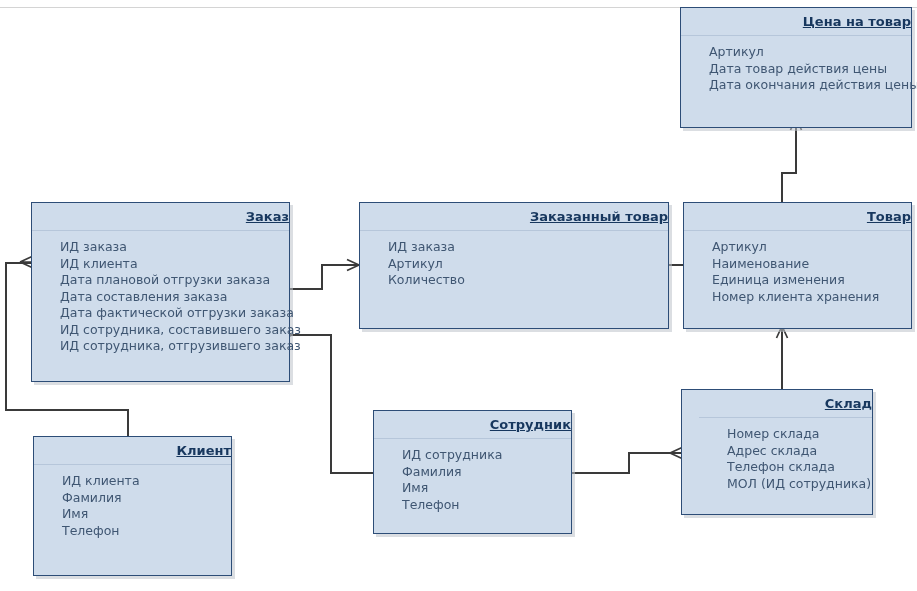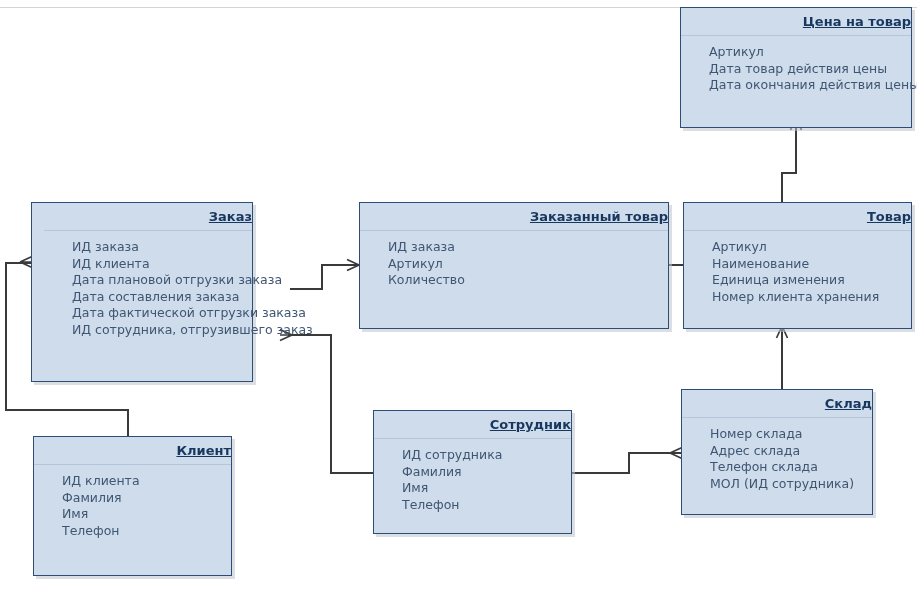--- a/index.html
+++ b/index.html
@@ -157,28 +157,29 @@
 
   <div class="entity" style="left:680px; top:7px; width:232px; height:121px;">
     <div class="entity-title">Цена на товар</div>
     <div class="entity-attrs">
       <div class="attr">Артикул</div>
       <div class="attr">Дата товар действия цены</div>
       <div class="attr">Дата окончания действия цены</div>
     </div>
   </div>
 
-  <div class="entity" style="left:31px; top:202px; width:222px; height:180px;padding-left:12px;">
+  <div class="entity" style="left:31px; top:202px; width:259px; height:180px;">
     <div class="entity-title">Заказ</div>
     <div class="entity-attrs">
       <div class="attr">ИД заказа</div>
       <div class="attr">ИД клиента</div>
       <div class="attr">Дата плановой отгрузки заказа</div>
       <div class="attr">Дата составления заказа</div>
       <div class="attr">Дата фактической отгрузки заказа</div>
+      <div class="attr">ИД сотрудника, составившего заказ</div>
       <div class="attr">ИД сотрудника, отгрузившего заказ</div>
     </div>
   </div>
 
   <div class="entity" style="left:359px; top:202px; width:310px; height:127px;">
     <div class="entity-title">Заказанный товар</div>
     <div class="entity-attrs">
       <div class="attr">ИД заказа</div>
       <div class="attr">Артикул</div>
       <div class="attr">Количество</div>
@@ -188,21 +189,21 @@
   <div class="entity" style="left:683px; top:202px; width:229px; height:127px;">
     <div class="entity-title">Товар</div>
     <div class="entity-attrs">
       <div class="attr">Артикул</div>
       <div class="attr">Наименование</div>
       <div class="attr">Единица изменения</div>
       <div class="attr">Номер клиента хранения</div>
     </div>
   </div>
 
-  <div class="entity" style="left:681px; top:389px; width:192px; height:126px;">
+  <div class="entity" style="left:681px; top:389px; width:192px; height:126px;padding-left:17px;">
     <div class="entity-title">Склад</div>
     <div class="entity-attrs">
       <div class="attr">Номер склада</div>
       <div class="attr">Адрес склада</div>
       <div class="attr">Телефон склада</div>
       <div class="attr">МОЛ (ИД сотрудника)</div>
     </div>
   </div>
 
   <div class="entity" style="left:373px; top:410px; width:199px; height:124px;">

